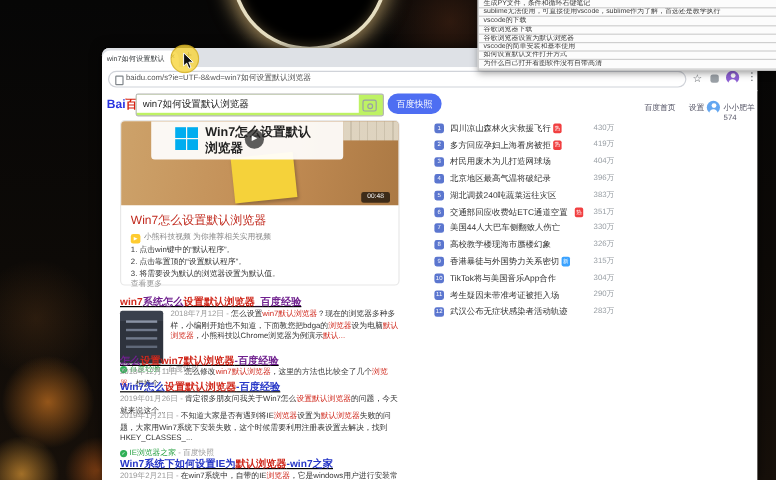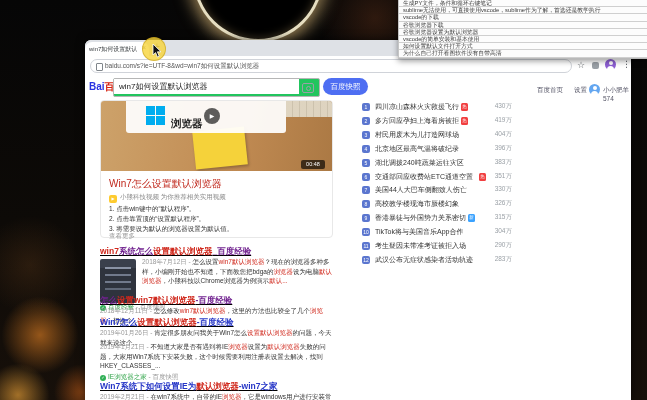--- a/index.html
+++ b/index.html
@@ -31,21 +31,21 @@
   .tb-star{position:absolute;left:492px;top:4px;font-size:9px;color:#5f6368;}
   .tb-ext{position:absolute;left:507px;top:6px;width:7px;height:7px;border-radius:2px;background:#9aa0a6;}
   .tb-avatar{position:absolute;left:520px;top:3px;width:11px;height:11px;border-radius:50%;background:#8d5fd3;}
   .tb-avatar::before{content:"";position:absolute;left:3.5px;top:2px;width:4px;height:4px;border-radius:50%;background:#fff;}
   .tb-avatar::after{content:"";position:absolute;left:2px;top:6.5px;width:7px;height:4px;border-radius:4px 4px 0 0;background:#fff;}
   .tb-menu{position:absolute;left:537px;top:3px;font-size:9px;color:#5f6368;}
   
   .page{position:absolute;left:0;top:35px;width:100%;height:325px;background:#fff;overflow:hidden;}
   .logo{position:absolute;left:4px;top:5px;font-weight:bold;font-size:10px;}
   .logo .bai{color:#2932e1;} .logo .du{color:#d6210f;}
-  .search-wrap{position:absolute;left:28px;top:3px;width:205px;height:17px;border:1px solid #b6b6b6;border-radius:2px;background:#22c55e;}
+  .search-wrap{position:absolute;left:28px;top:3px;width:205px;height:17px;border:1px solid #b6b6b6;border-radius:2px;background:#bef264;}
   .search-wrap input{position:absolute;left:0;top:0;width:180px;height:15px;border:none;outline:none;font-size:8px;color:#222;padding:0 0 0 5px;font-family:inherit;}
   .cam{position:absolute;right:5px;top:4px;width:10px;height:8px;border:1px solid #9aa0a6;border-radius:2px;}
   .cam::before{content:"";position:absolute;left:2.5px;top:1.5px;width:3px;height:3px;border:1px solid #9aa0a6;border-radius:50%;}
   .sbtn{position:absolute;left:238px;top:3px;width:45px;height:17px;background:#4e6ef2;border-radius:9px;color:#fff;
         font-size:7.5px;line-height:17px;text-align:center;}
   .nav{position:absolute;top:11px;font-size:6.5px;color:#556;}
   .nav1{left:452px;} .nav2{left:489px;}
   .b-avatar{position:absolute;left:504px;top:9px;width:11px;height:11px;border-radius:50%;background:#63a6f0;}
   .b-avatar::before{content:"";position:absolute;left:3.5px;top:2px;width:4px;height:4px;border-radius:50%;background:#fff;}
   .b-avatar::after{content:"";position:absolute;left:2px;top:6.5px;width:7px;height:4px;border-radius:4px 4px 0 0;background:#fff;}
@@ -140,20 +140,21 @@
         <div class="thumb">
           <div class="kbd"></div>
           <div class="note"></div>
           <div class="cap">
             <div class="winlogo">
                 <i></i>
                 <i></i>
                 <i></i>
                 <i></i>
               </div>
+            <div class="cap-t1">Win7怎么设置默认</div>
             <div class="cap-t2">浏览器</div>
           </div>
           <div class="playbtn">▶</div>
           <div class="dur">00:48</div>
         </div>
         <div class="vtitle">Win7怎么设置默认浏览器</div>
         <div class="vsrc"><span class="hk">▶</span><span>小熊科技视频 为你推荐相关实用视频</span></div>
         <div class="steps" id="steps">
             <div>1. 点击win键中的“默认程序”。</div>
             <div>2. 点击靠置顶的“设置默认程序”。</div>

